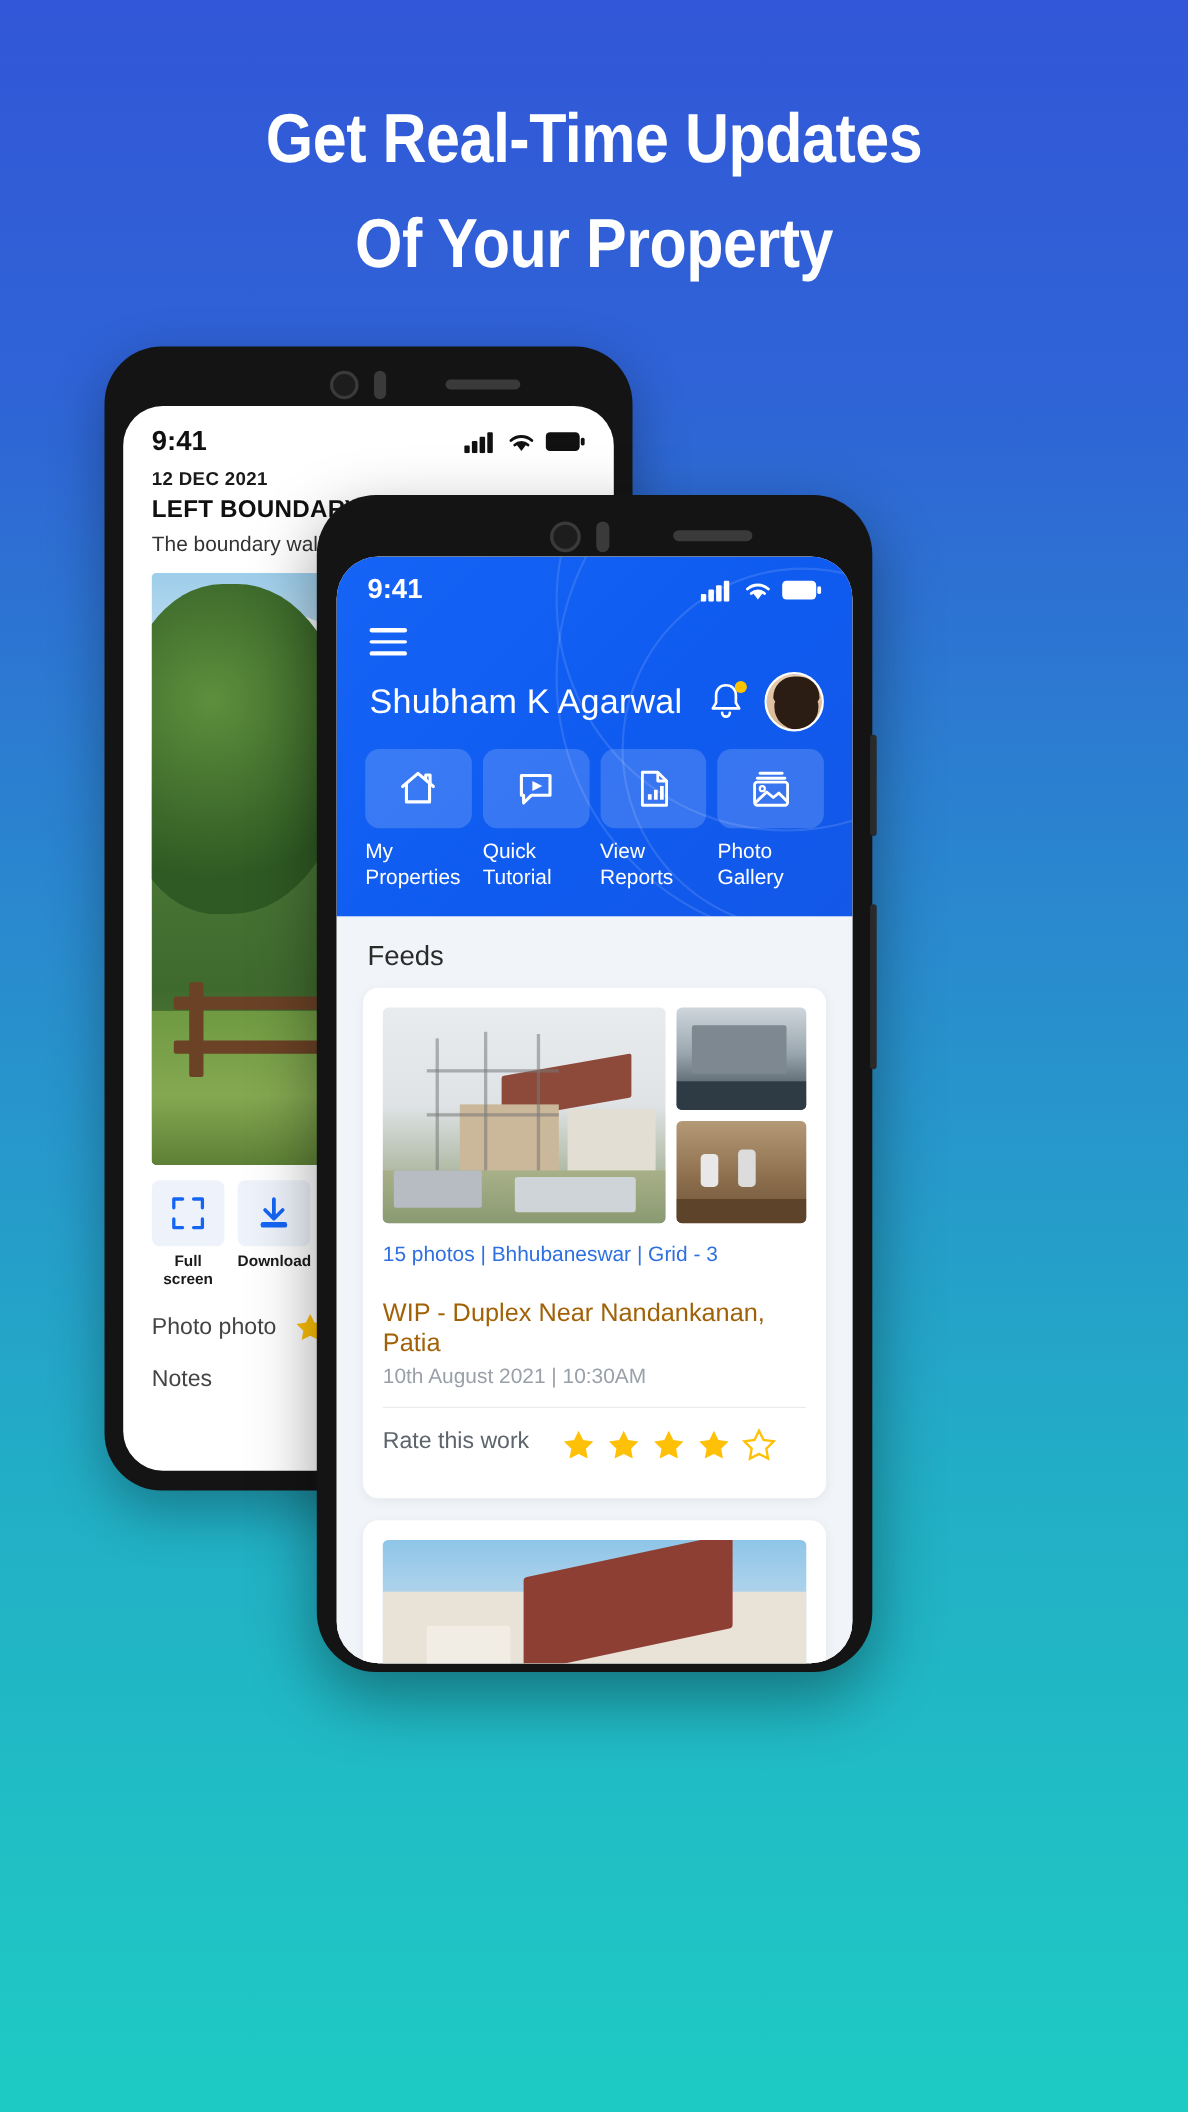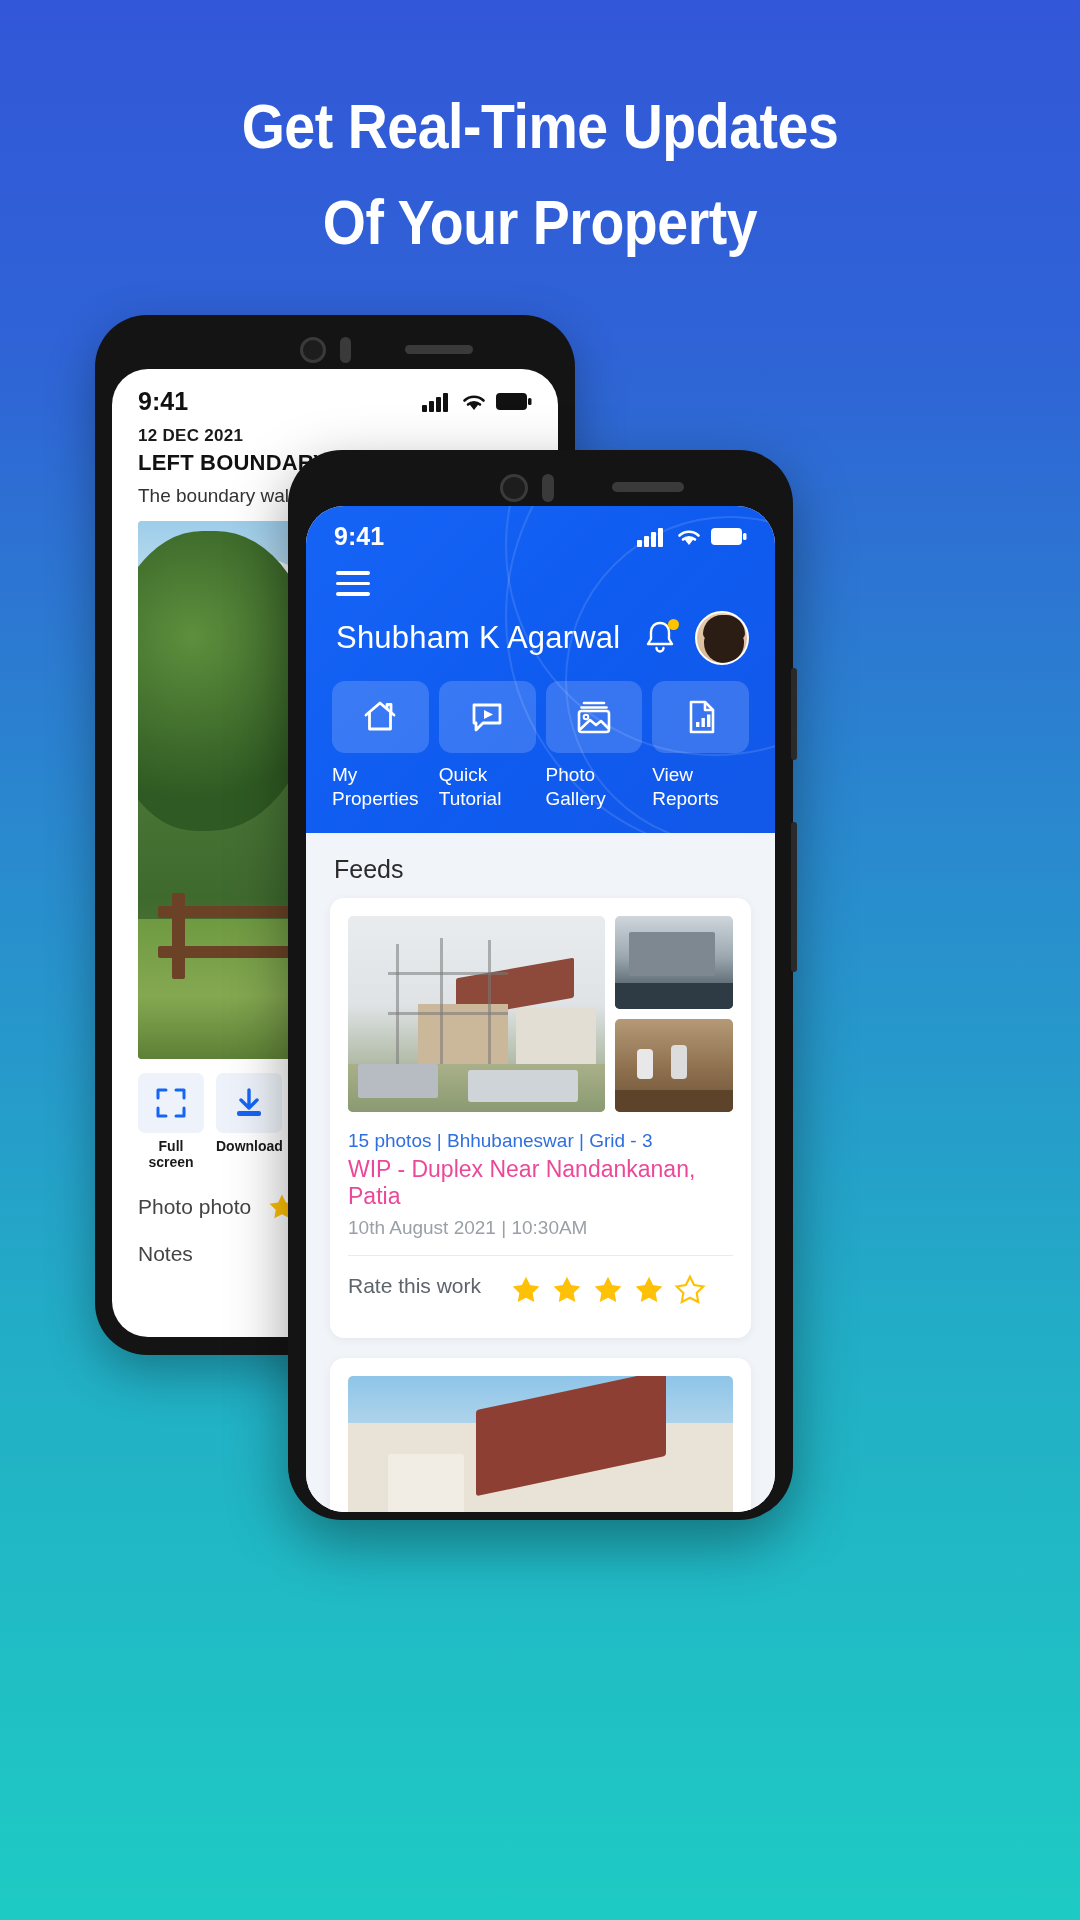--- a/index.html
+++ b/index.html
@@ -112,21 +112,21 @@
   .f-gal .big { flex:1; height:196px; border-radius:5px; overflow:hidden; position:relative;
     background:linear-gradient(180deg,#e9ecef 0%,#dfe3e6 45%,#8a9a72 100%); }
   .f-gal .col { width:118px; display:flex; flex-direction:column; gap:10px; }
   .f-gal .sm { height:93px; border-radius:5px; overflow:hidden; position:relative; }
   .sm1 { background:linear-gradient(180deg,#cfd6dc 0%,#9aa6ae 45%,#2e3b44 100%); }
   .sm2 { background:linear-gradient(180deg,#b59a77 0%,#8d6f4e 55%,#6d5336 100%); }
   .scaff { position:absolute; background:rgba(120,120,120,0.55); }
   .roof2 { position:absolute; background:#8d4a3a; }
   .wall2 { position:absolute; background:#cbb79a; }
   .f-metaline { color:#2f6fe0; font-size:19px; margin-top:18px; }
-  .f-title { font-size:23px; color:#ec4899; margin-top:4px; }
+  .f-title { font-size:23px; color:#a16207; margin-top:28px; }
   .f-sub { font-size:19px; color:#9aa0a8; margin-top:7px; }
   .f-divider { height:1px; background:#e8ebee; margin:16px 0 0 0; }
   .f-raterow { display:flex; gap:29px; margin-top:18px; }
   .f-raterow .lbl { font-size:21px; color:#5d646c; }
   .f-stars { display:flex; gap:9px; }
   .f-comrow { display:flex; align-items:center; gap:14px; margin-top:16px; }
   .f-comrow .lbl { font-size:21px; color:#4a5159; }
   .f-card2 { background:#fff; border-radius:14px; margin:0 24px 0 24px; padding:18px 18px 0 18px;
     box-shadow:0 2px 10px rgba(0,0,0,0.06); }
   .f-card2 .img { height:170px; border-radius:5px; overflow:hidden; position:relative;
@@ -342,49 +342,49 @@
           <div class="lbl">
             <div>Quick</div>
             <div>Tutorial</div>
           </div>
         </div>
 
         <div class="f-tile">
           <div class="ico">
             <span>
               <svg width="42" height="42" viewBox="0 0 42 42">
+                <path d="M11 6 H25 L33 14 V36 H11 Z" stroke="#fff" stroke-width="2.6" fill="none" stroke-linejoin="round"></path>
+                <path d="M25 6 V14 H33" stroke="#fff" stroke-width="2.6" fill="none" stroke-linejoin="round"></path>
+                <rect x="16" y="26" width="3.4" height="5" fill="#fff"></rect>
+                <rect x="21.5" y="22" width="3.4" height="9" fill="#fff"></rect>
+                <rect x="27" y="18.5" width="3.4" height="12.5" fill="#fff"></rect>
+              </svg>
+            </span>
+          </div>
+          <div class="lbl">
+            <div>View</div>
+            <div>Reports</div>
+          </div>
+        </div>
+
+        <div class="f-tile">
+          <div class="ico">
+            <span>
+              <svg width="42" height="42" viewBox="0 0 42 42">
                 <path d="M11 7 H31" stroke="#fff" stroke-width="2.6" stroke-linecap="round"></path>
                 <path d="M8.5 11.5 H33.5" stroke="#fff" stroke-width="2.6" stroke-linecap="round"></path>
                 <rect x="6" y="15" width="30" height="21" rx="2.5" stroke="#fff" stroke-width="2.6" fill="none"></rect>
                 <circle cx="13" cy="21" r="2.3" stroke="#fff" stroke-width="2" fill="none"></circle>
                 <path d="M7.5 33 L17 24 L23 29 L28 25 L35 32" stroke="#fff" stroke-width="2.6" fill="none" stroke-linecap="round" stroke-linejoin="round"></path>
               </svg>
             </span>
           </div>
           <div class="lbl">
             <div>Photo</div>
             <div>Gallery</div>
-          </div>
-        </div>
-
-        <div class="f-tile">
-          <div class="ico">
-            <span>
-              <svg width="42" height="42" viewBox="0 0 42 42">
-                <path d="M11 6 H25 L33 14 V36 H11 Z" stroke="#fff" stroke-width="2.6" fill="none" stroke-linejoin="round"></path>
-                <path d="M25 6 V14 H33" stroke="#fff" stroke-width="2.6" fill="none" stroke-linejoin="round"></path>
-                <rect x="16" y="26" width="3.4" height="5" fill="#fff"></rect>
-                <rect x="21.5" y="22" width="3.4" height="9" fill="#fff"></rect>
-                <rect x="27" y="18.5" width="3.4" height="12.5" fill="#fff"></rect>
-              </svg>
-            </span>
-          </div>
-          <div class="lbl">
-            <div>View</div>
-            <div>Reports</div>
           </div>
         </div>
       </div>
     </div>
 
     <div class="f-body">
       <div class="f-feeds-title">Feeds</div>
 
       <div class="f-card">
         <div class="f-gal">

